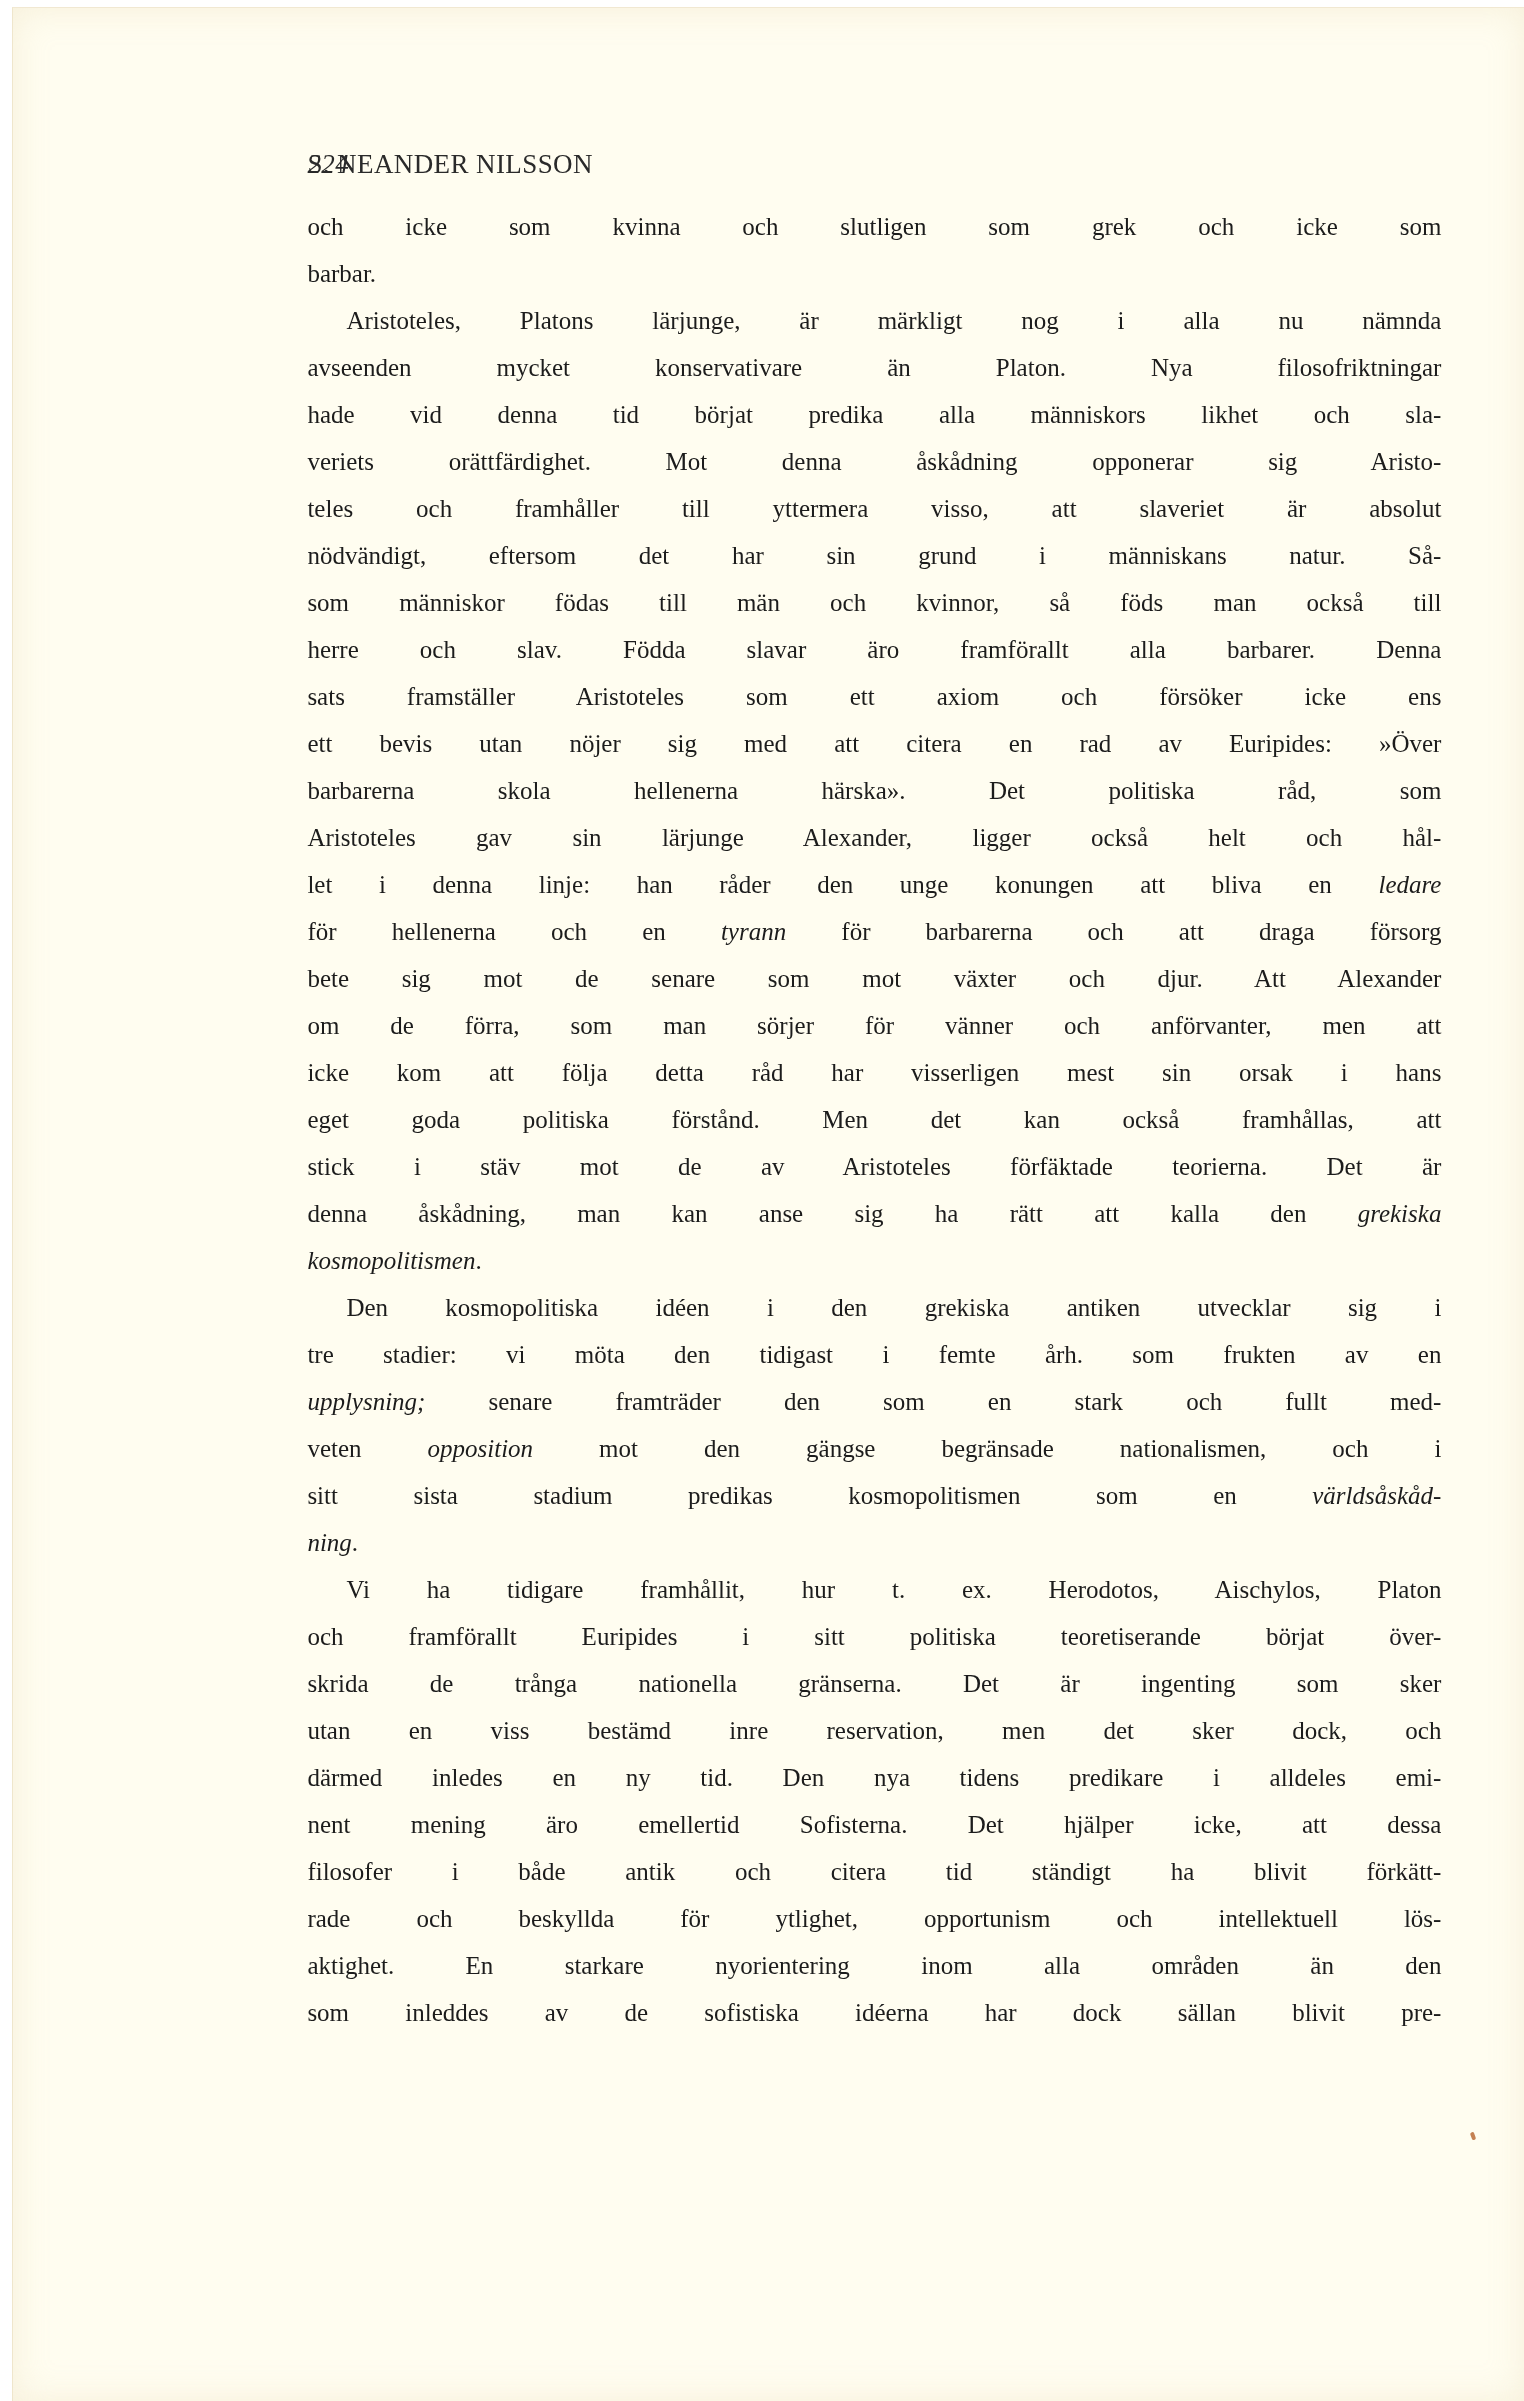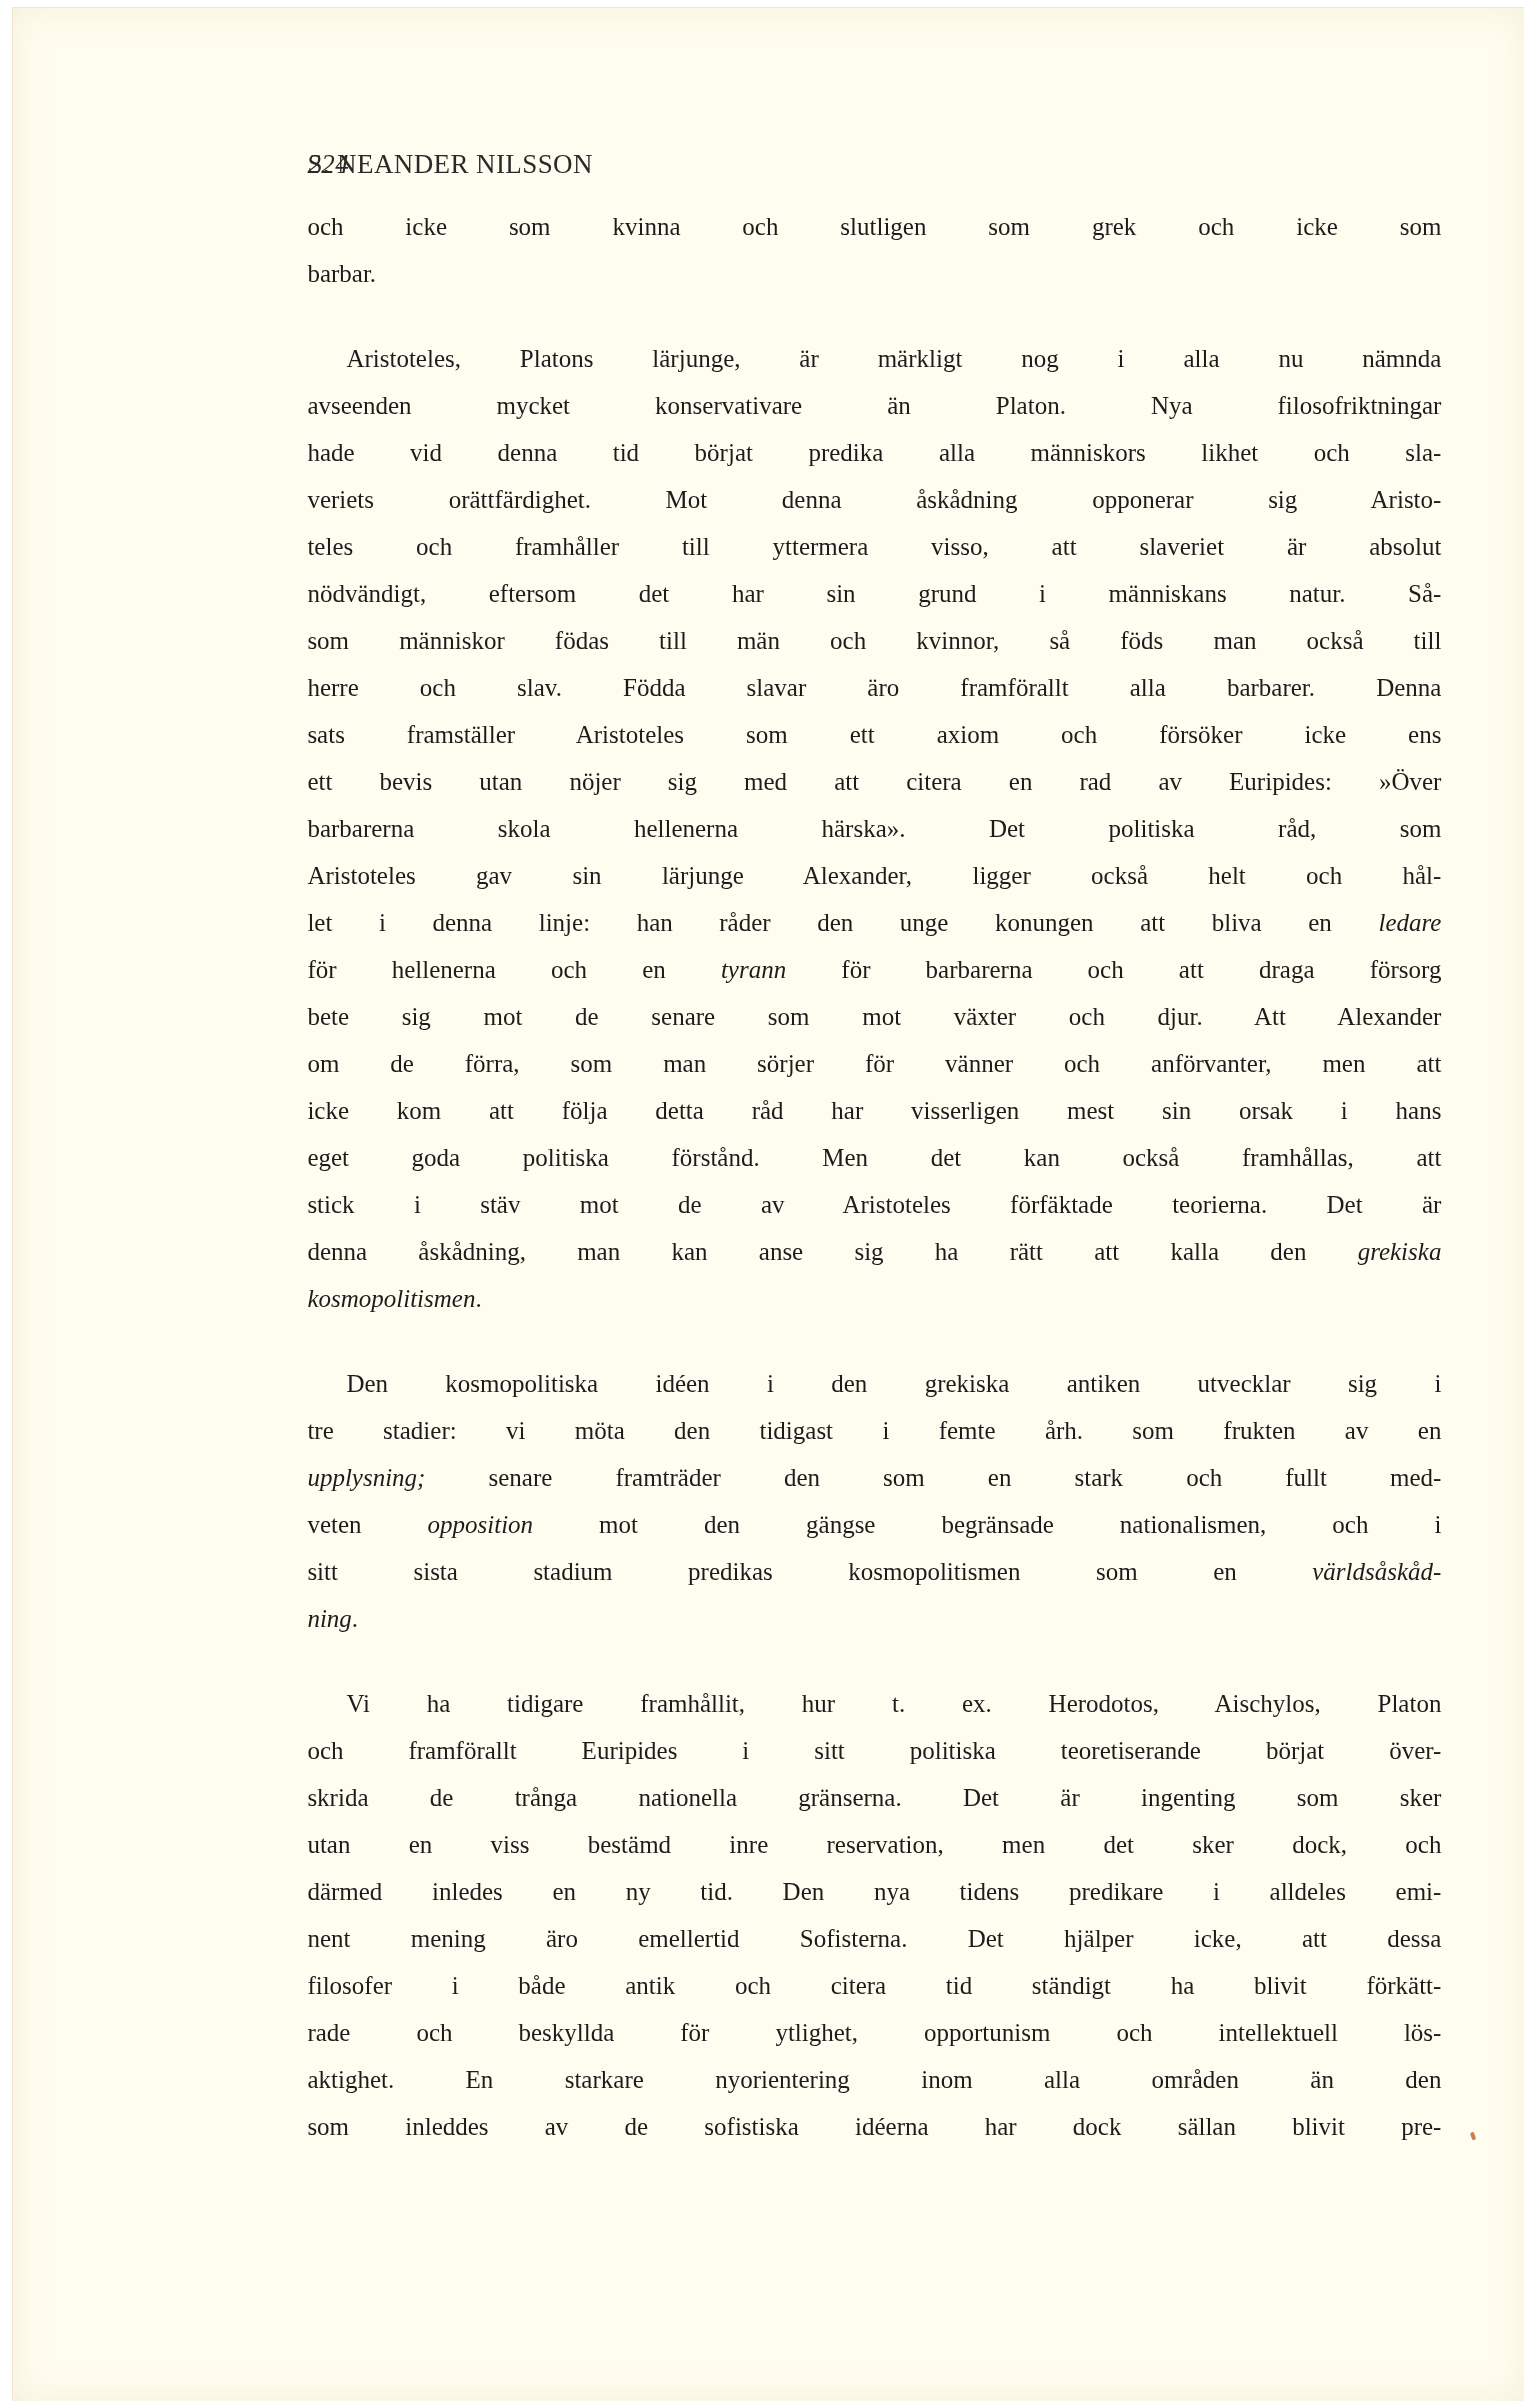--- a/index.html
+++ b/index.html
@@ -62,21 +62,20 @@
       height: 47px;
       white-space: nowrap;
       text-align: justify;
       text-align-last: justify;
     }
     .line.last {
       text-align-last: left;
     }
     .line.indent {
       padding-left: 39px;
-      margin-top: 38px;
     }
     .line i, .line em {
     }
     .speck {
       position: absolute;
       width: 4.4px;
       height: 8px;
       background: #b5622a;
       border-radius: 1.8px;
       transform: rotate(-20deg);

